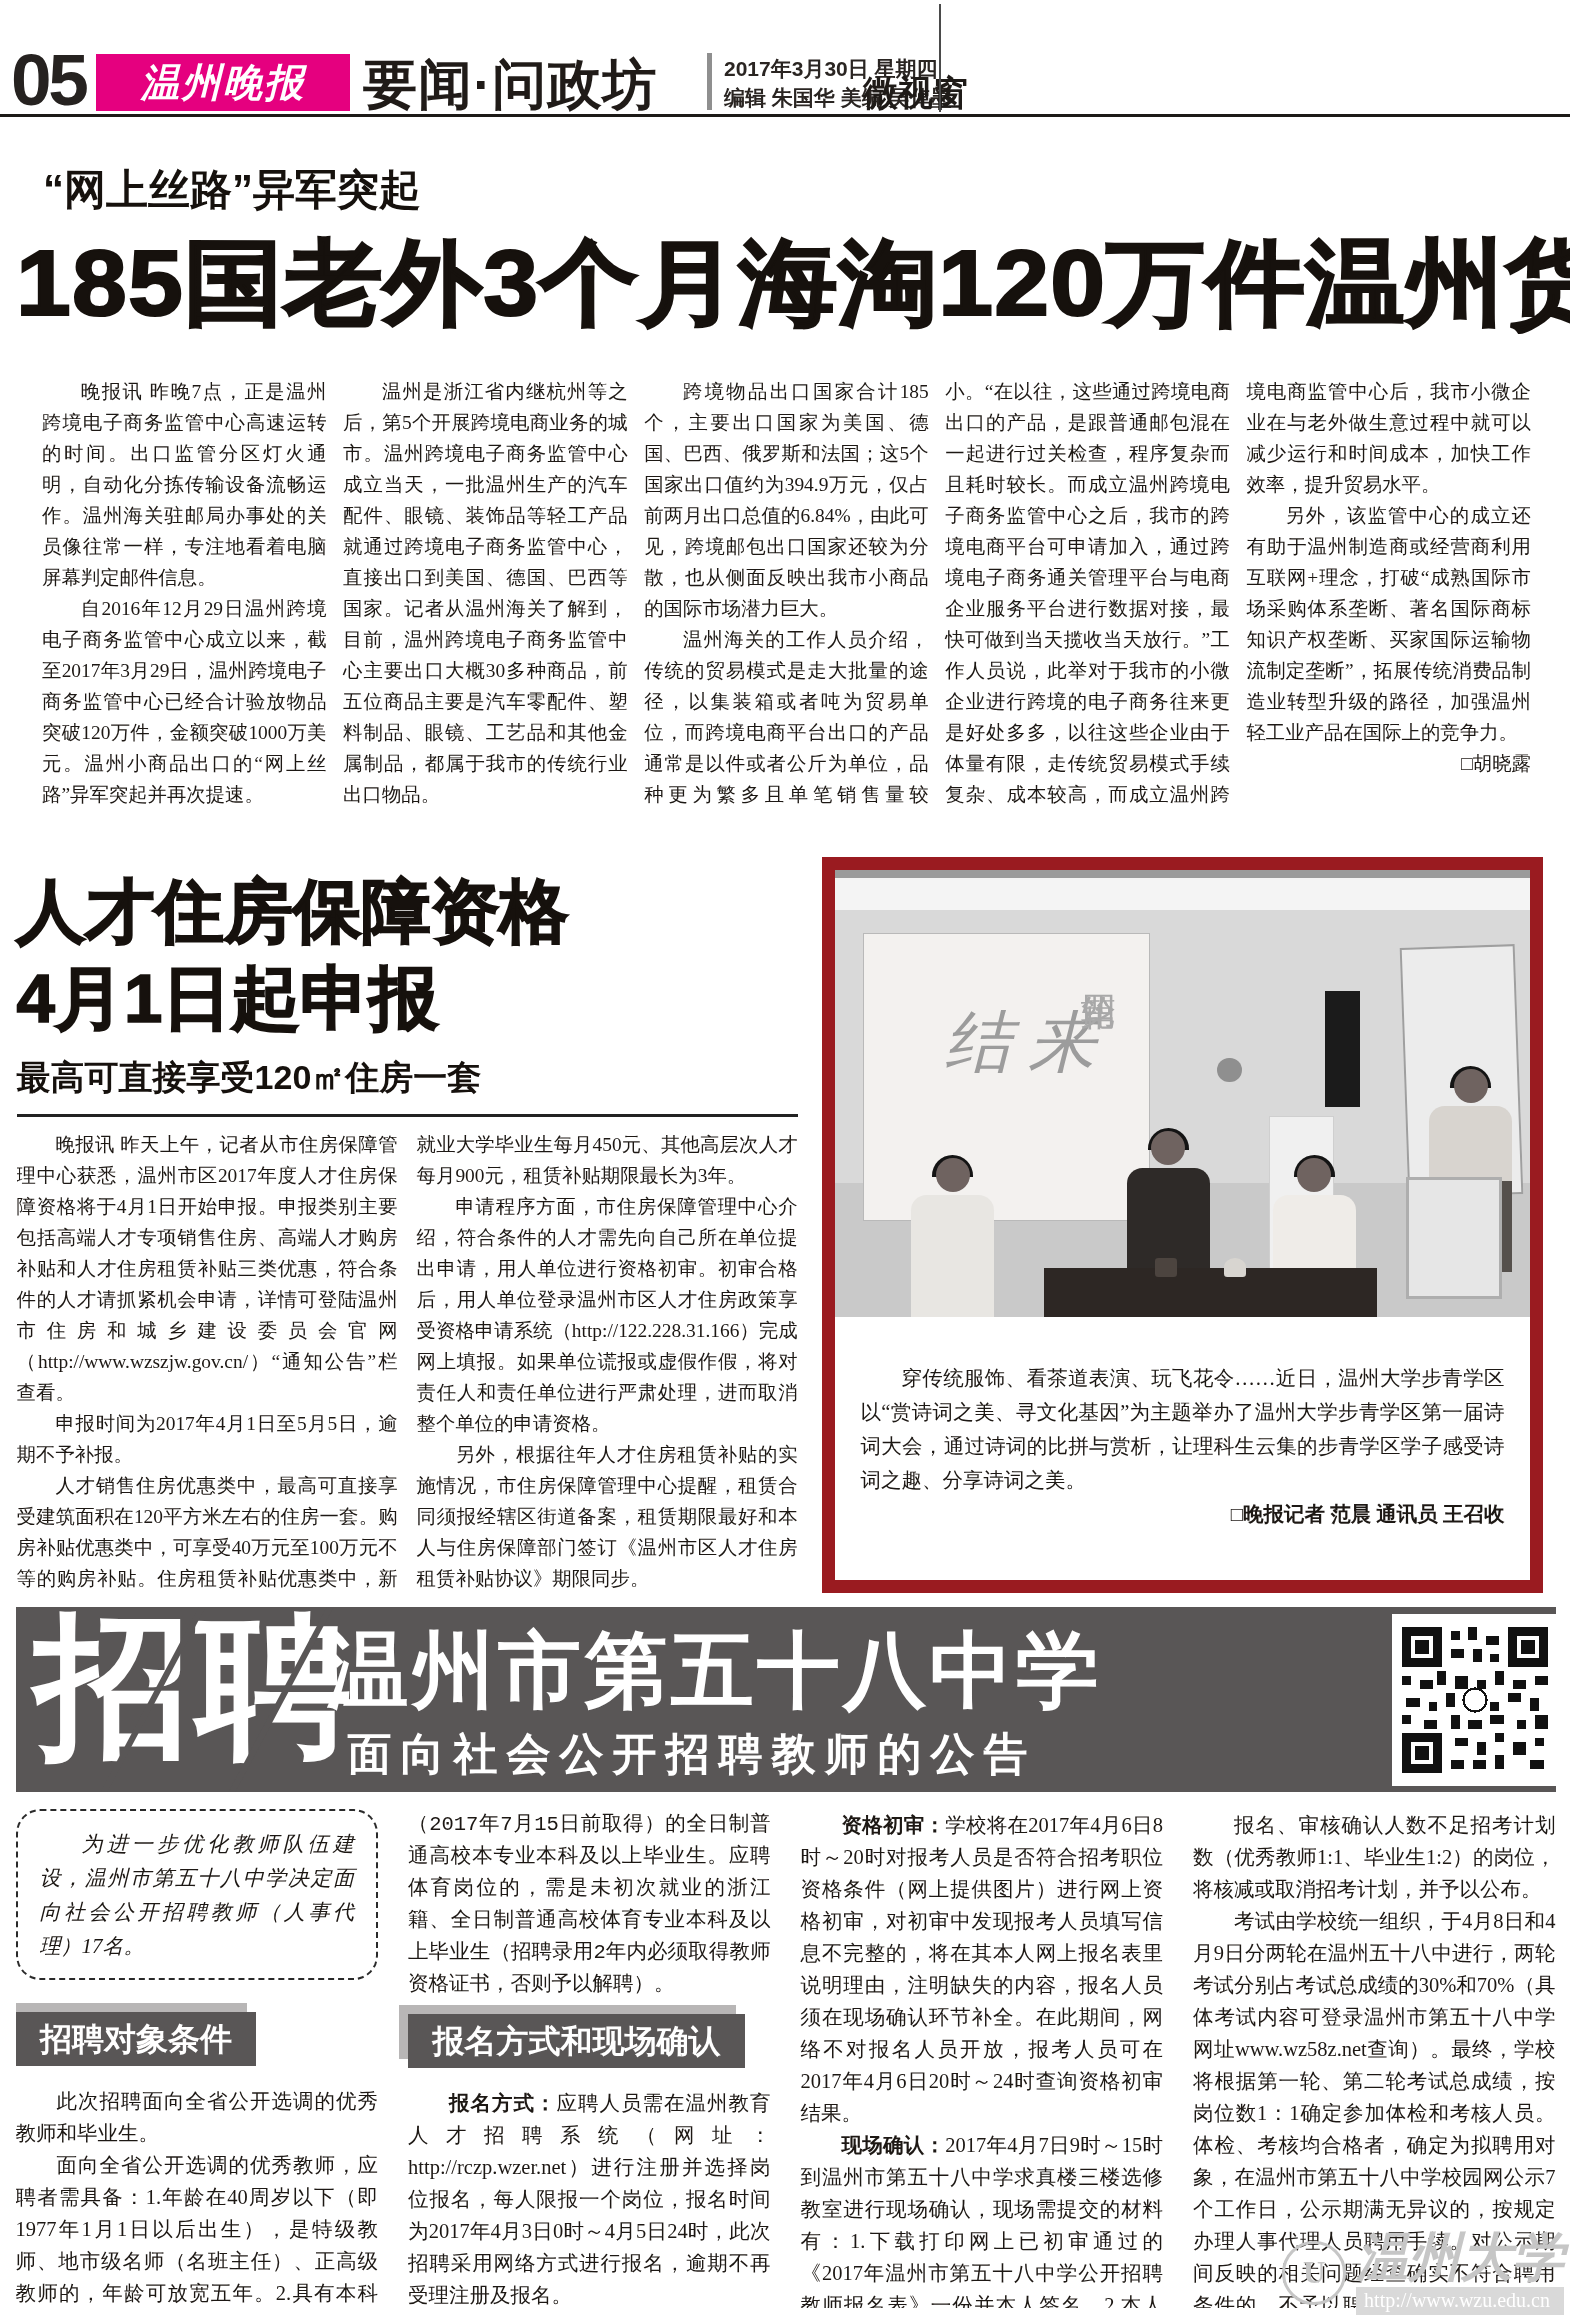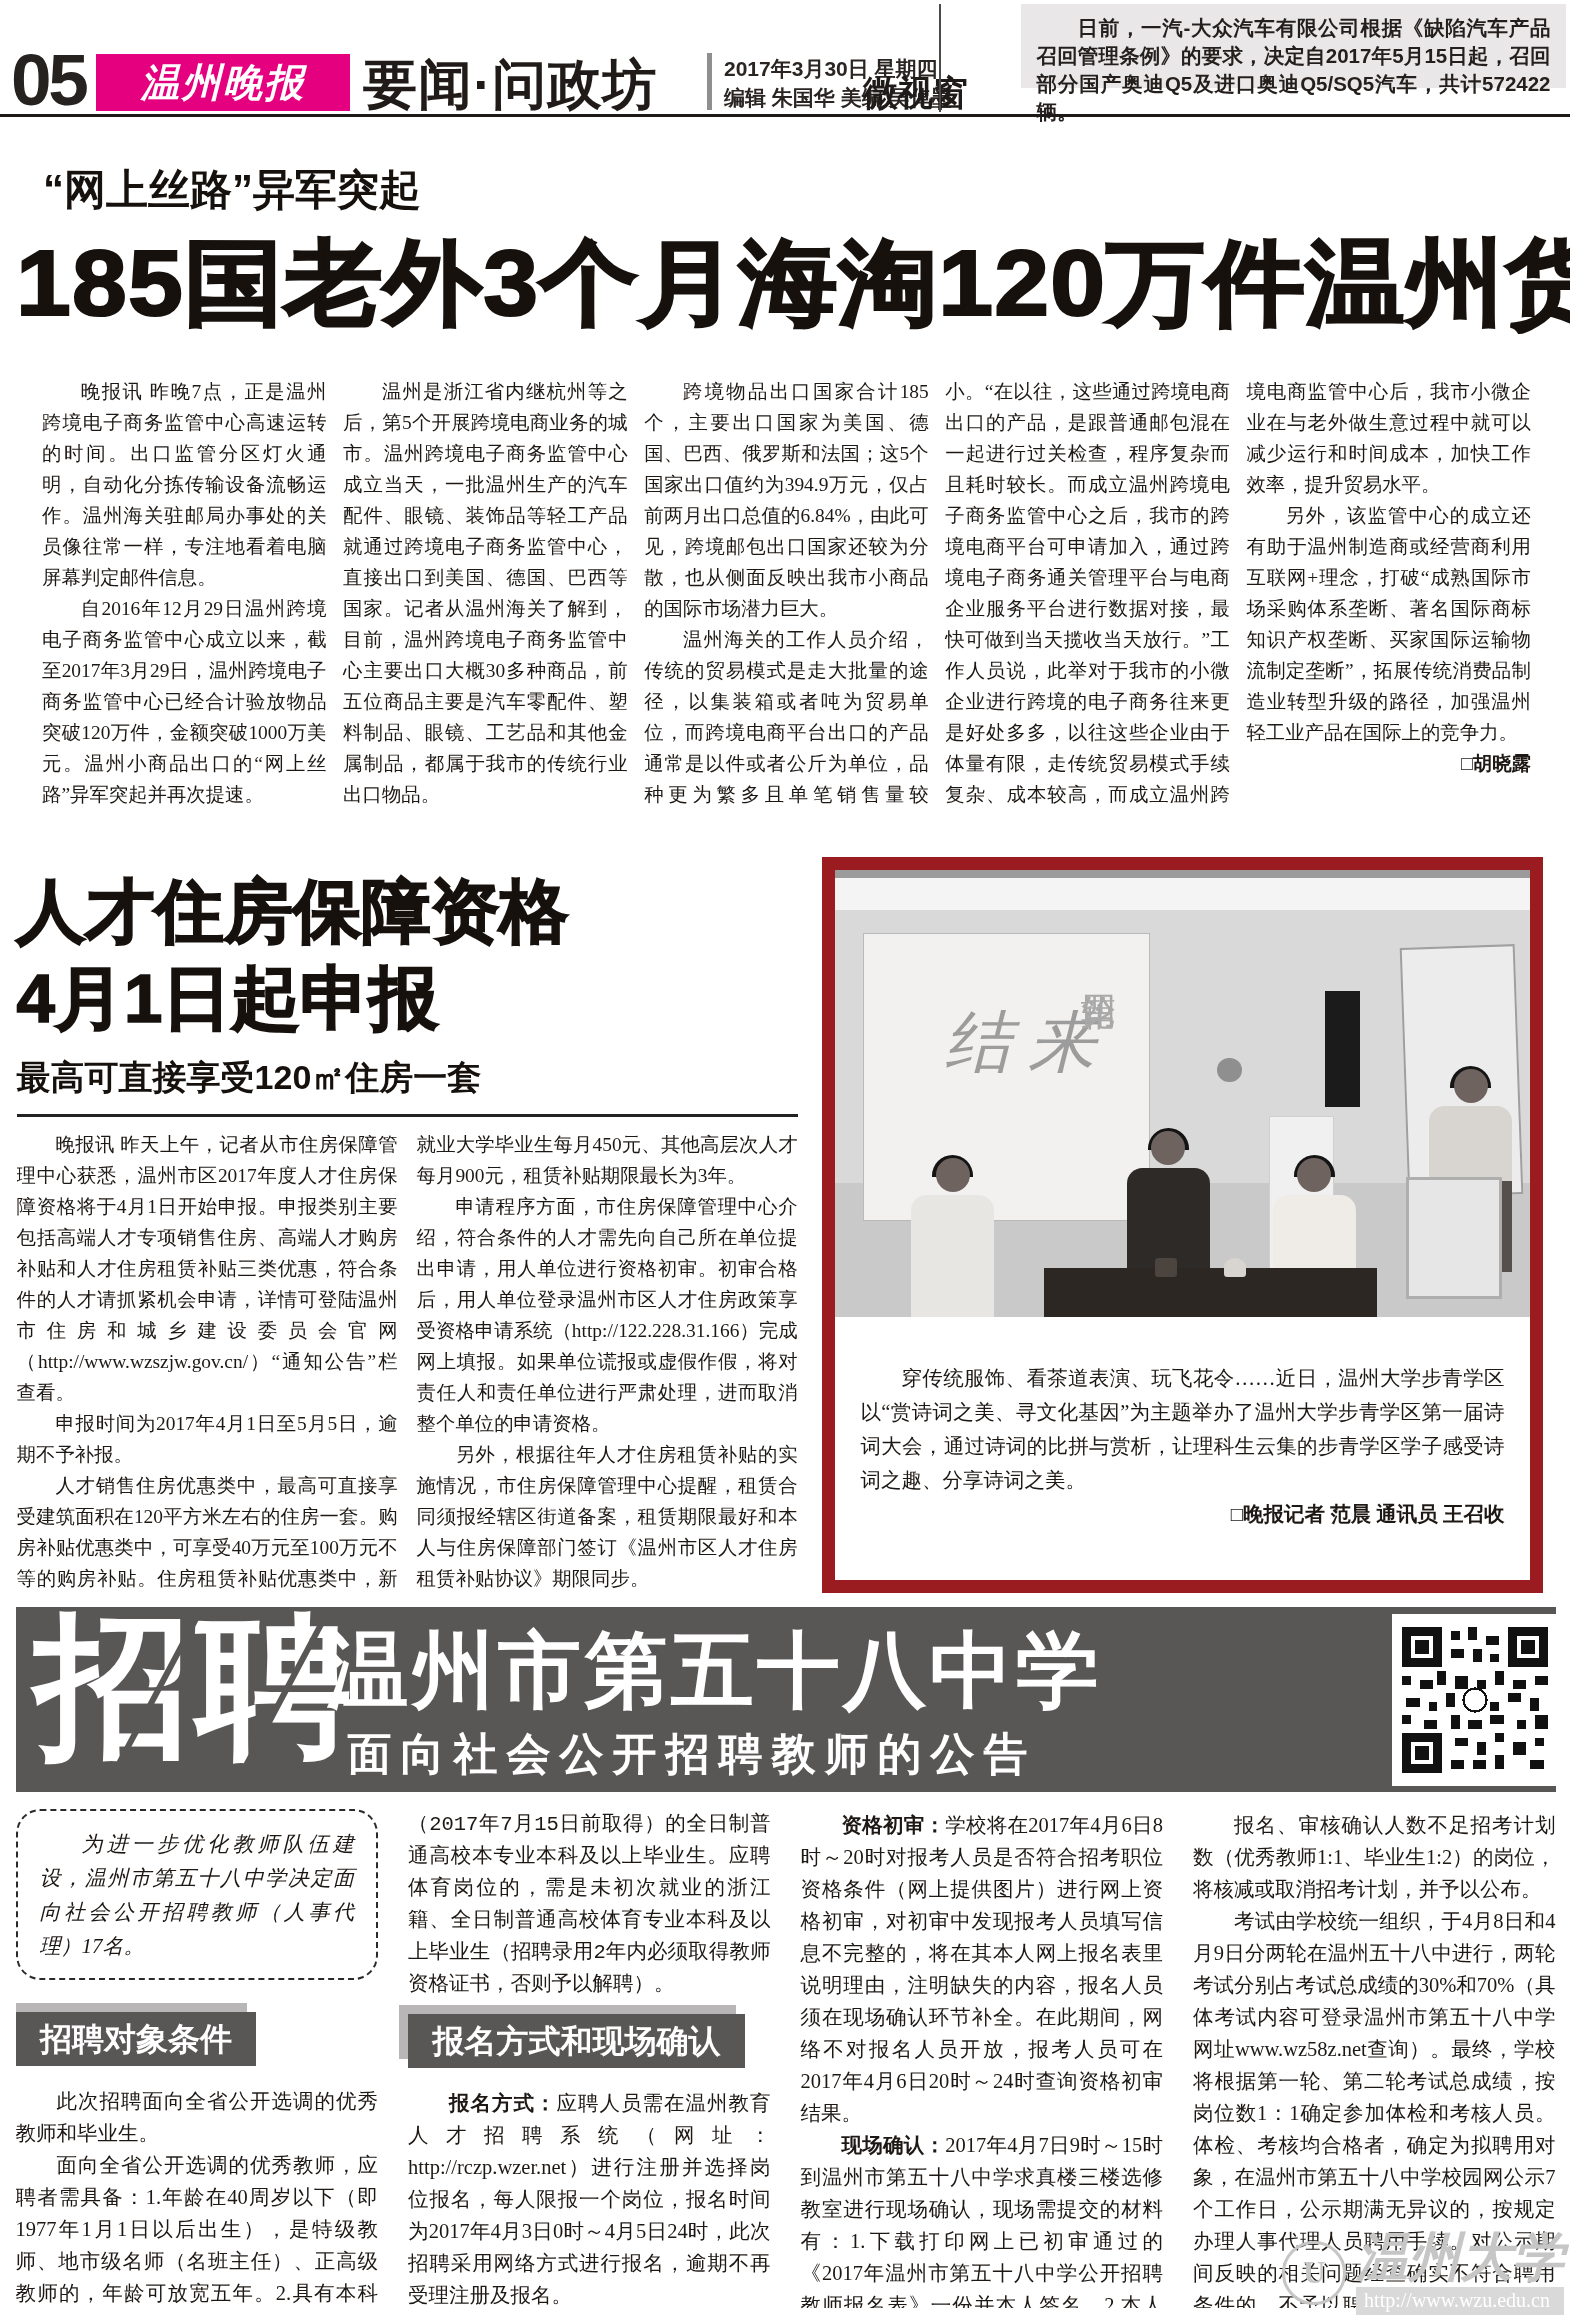--- a/index.html
+++ b/index.html
@@ -29,21 +29,21 @@
   
   .a1-kicker{position:absolute;left:43px;top:162px;font-size:42px;font-weight:800;color:#16110d;
              font-family:"Liberation Sans",sans-serif;}
   .a1-headline{position:absolute;left:15.5px;top:223px;width:1541px;font-size:93px;font-weight:900;
                color:#16110d;white-space:nowrap;letter-spacing:1.1px;line-height:1.3;
                -webkit-text-stroke:2.2px #16110d;transform:scaleX(1.06);transform-origin:left center;
                font-family:"Liberation Sans",sans-serif;}
   .a1-body{position:absolute;left:42px;top:376px;width:1489px;height:444px;column-count:5;column-gap:16.6px;
            font-size:19.4px;line-height:31px;text-align:justify;overflow:hidden;}
   .a1-body p{margin:0;text-indent:2em;}
-  .byline{text-align:right;text-indent:0 !important;font-weight:700;}
+  .byline{text-align:right;text-indent:0 !important;font-weight:400;}
 
   
   .a2-wrap{position:absolute;left:16.6px;top:869px;width:781px;}
   .a2-h{font-size:69px;font-weight:900;line-height:1.26;color:#16110d;-webkit-text-stroke:1.7px #16110d;
         font-family:"Liberation Sans",sans-serif;margin:0;}
   .a2-sub{font-size:34px;font-weight:700;margin-top:12.2px;color:#16110d;font-family:"Liberation Sans",sans-serif;}
   .a2-rule{height:2.2px;background:#222;margin-top:13.3px;}
   .a2-body{margin-top:12.2px;height:491px;column-count:2;column-gap:19px;font-size:19.4px;line-height:31px;
            text-align:justify;overflow:hidden;}
   .a2-body p{margin:0;text-indent:2em;}
@@ -113,21 +113,20 @@
     <span>温州晚报</span>
   </div>
   <div class="mast-section">要闻·问政坊</div>
   <div class="mast-bar"></div>
   <div class="mast-date">
     <div>2017年3月30日 星期四</div>
     <div>编辑 朱国华 美编 吴倬墨</div>
   </div>
   <div class="mast-col-label">微视窗</div>
   <div class="mast-vline"></div>
-  <div class="mast-notice">日前，一汽-大众汽车有限公司根据《缺陷汽车产品召回管理条例》的要求，决定自2017年5月15日起，召回部分国产奥迪Q5及进口奥迪Q5/SQ5汽车，共计572422辆。</div>
   <div class="mast-rule"></div>
 
   <div class="a1-kicker">“网上丝路”异军突起</div>
   <div class="a1-headline">185国老外3个月海淘120万件温州货</div>
   <div class="a1-body">
     <p>晚报讯 昨晚7点，正是温州跨境电子商务监管中心高速运转的时间。出口监管分区灯火通明，自动化分拣传输设备流畅运作。温州海关驻邮局办事处的关员像往常一样，专注地看着电脑屏幕判定邮件信息。</p>
     <p>自2016年12月29日温州跨境电子商务监管中心成立以来，截至2017年3月29日，温州跨境电子商务监管中心已经合计验放物品突破120万件，金额突破1000万美元。温州小商品出口的“网上丝路”异军突起并再次提速。</p>
     <p>温州是浙江省内继杭州等之后，第5个开展跨境电商业务的城市。温州跨境电子商务监管中心成立当天，一批温州生产的汽车配件、眼镜、装饰品等轻工产品就通过跨境电子商务监管中心，直接出口到美国、德国、巴西等国家。记者从温州海关了解到，目前，温州跨境电子商务监管中心主要出口大概30多种商品，前五位商品主要是汽车零配件、塑料制品、眼镜、工艺品和其他金属制品，都属于我市的传统行业出口物品。</p>
     <p>跨境物品出口国家合计185个，主要出口国家为美国、德国、巴西、俄罗斯和法国；这5个国家出口值约为394.9万元，仅占前两月出口总值的6.84%，由此可见，跨境邮包出口国家还较为分散，也从侧面反映出我市小商品的国际市场潜力巨大。</p>
     <p>温州海关的工作人员介绍，传统的贸易模式是走大批量的途径，以集装箱或者吨为贸易单位，而跨境电商平台出口的产品通常是以件或者公斤为单位，品种更为繁多且单笔销售量较小。“在以往，这些通过跨境电商出口的产品，是跟普通邮包混在一起进行过关检查，程序复杂而且耗时较长。而成立温州跨境电子商务监管中心之后，我市的跨境电商平台可申请加入，通过跨境电子商务通关管理平台与电商企业服务平台进行数据对接，最快可做到当天揽收当天放行。”工作人员说，此举对于我市的小微企业进行跨境的电子商务往来更是好处多多，以往这些企业由于体量有限，走传统贸易模式手续复杂、成本较高，而成立温州跨境电商监管中心后，我市小微企业在与老外做生意过程中就可以减少运行和时间成本，加快工作效率，提升贸易水平。</p>

